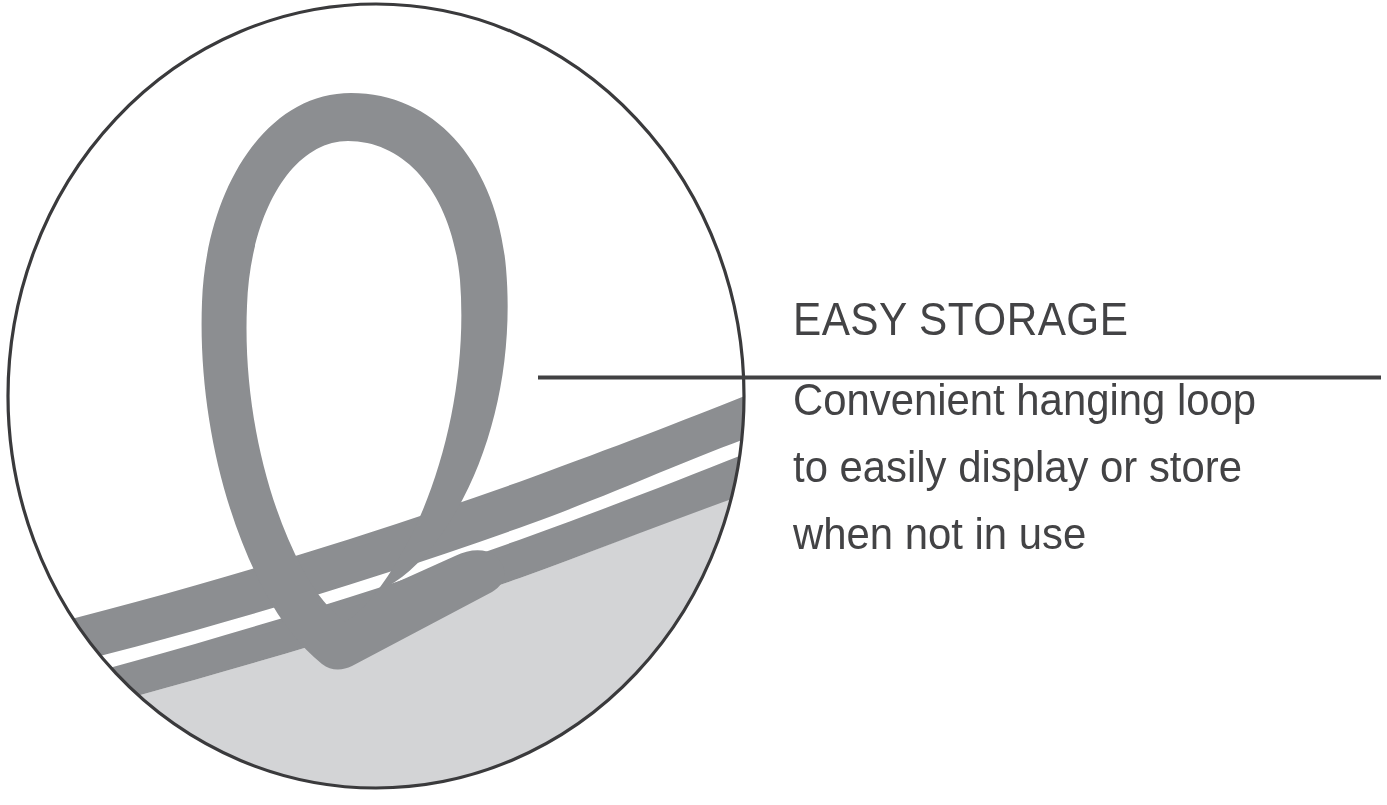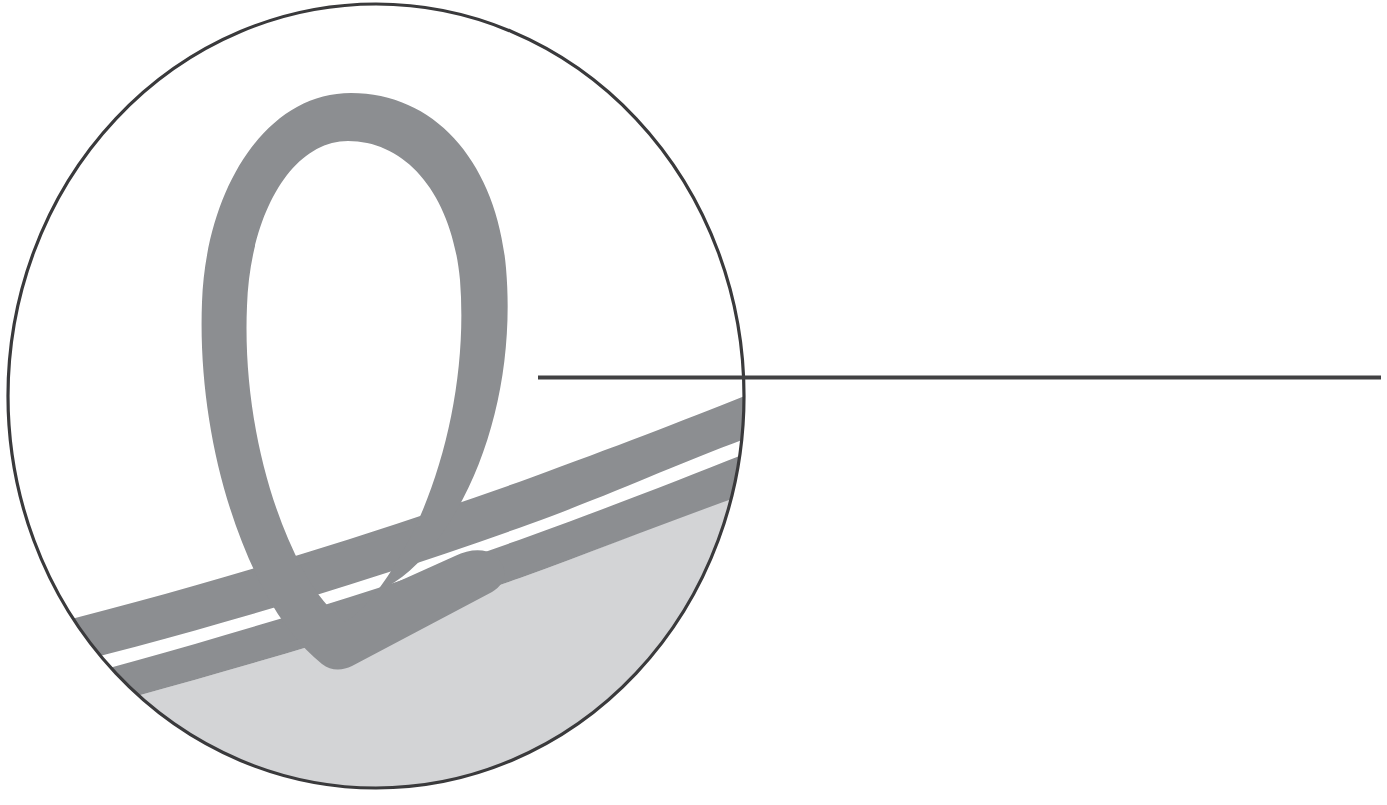--- a/index.html
+++ b/index.html
@@ -126,14 +126,23 @@
                C 440 494, 468 382, 460 280
                C 452 194, 406 141, 348 141
                Z" fill="#8c8e91"></path>
     </g>
 
     <ellipse cx="376" cy="396" rx="368" ry="392" fill="none" stroke="#3a3a3c" stroke-width="3.2"></ellipse>
 
     <line x1="538" y1="377.5" x2="1381" y2="377.5" stroke="#414143" stroke-width="4"></line>
   </svg>
 
+  <div id="callout-text">
+    <div id="feature-title">EASY STORAGE</div>
+
+    <div id="feature-description">
+      <span class="line">Convenient hanging loop</span>
+      <span class="line">to easily display or store</span>
+      <span class="line">when not in use</span>
+    </div>
+  </div>
 
 </div>
 
 </body></html>

